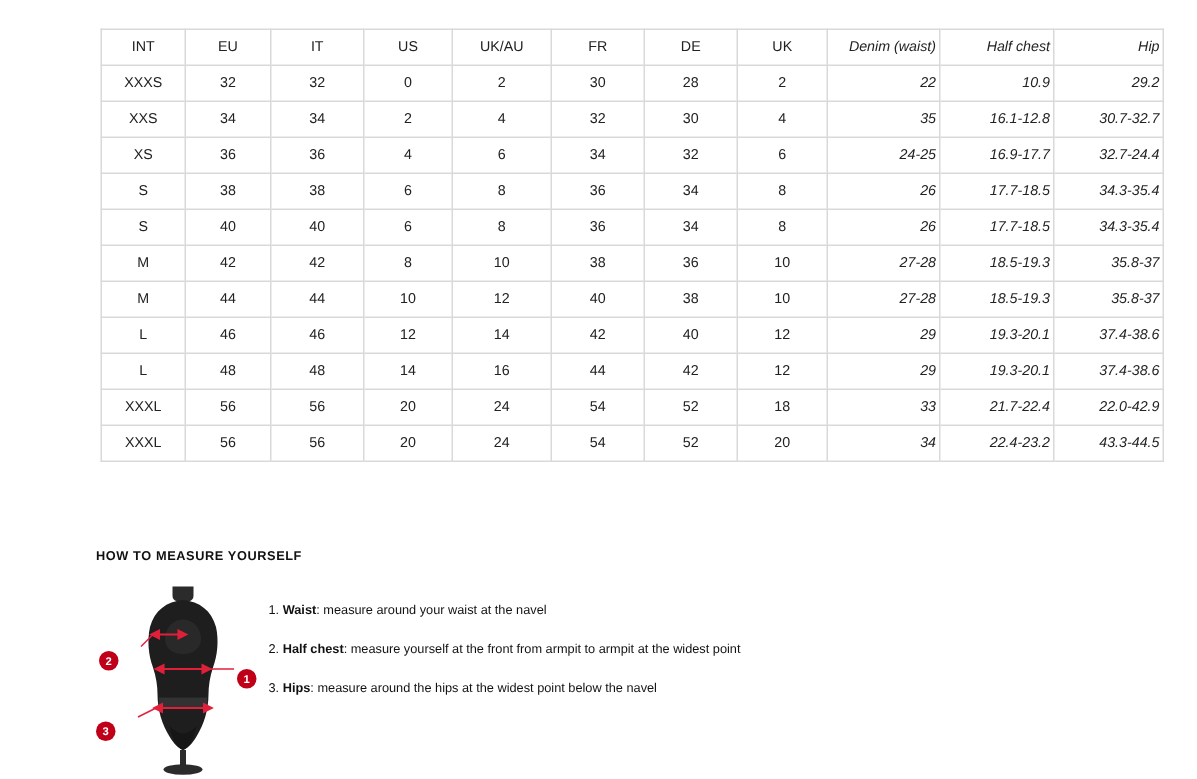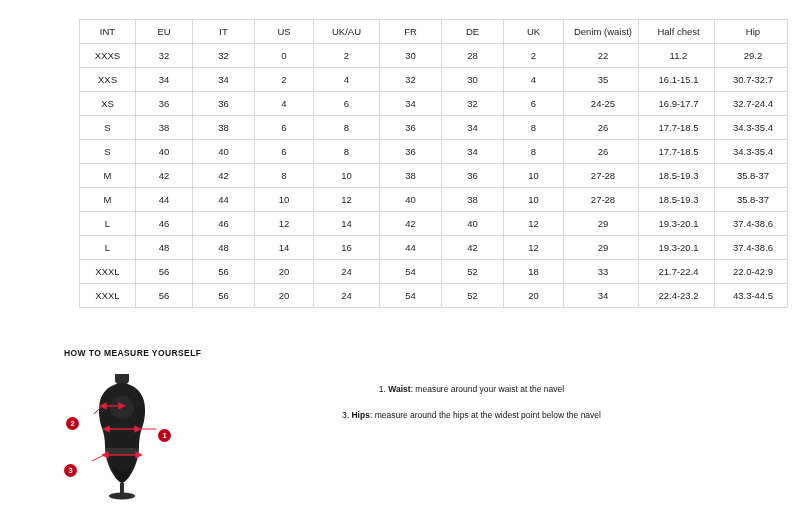--- a/index.html
+++ b/index.html
@@ -10,21 +10,21 @@
   body {
     width: 798px;
     height: 519px;
     font-family: "Liberation Sans", sans-serif;
     color: #1a1a1a;
     position: relative;
     overflow: hidden;
   }
   #size-table-wrap {
     position: absolute;
-    left: 64px;
+    left: 52px;
     top: 19px;
     width: 670px;
     padding-left: 15px;
   }
   table.size-table {
     border-collapse: collapse;
     width: 670px;
     table-layout: fixed;
   }
   table.size-table th,
@@ -37,40 +37,41 @@
     color: #222;
     padding: 0 2px;
     white-space: nowrap;
     overflow: hidden;
   }
   table.size-table th {
     font-weight: normal;
   }
   table.size-table td.left-pad,
   table.size-table th.left-pad {
-    text-align: center;
+    text-align: right;
     padding-left: 6px;
+    font-style: italic;
   }
   
   col.c0 { width: 56px; }
   col.c1 { width: 57px; }
   col.c2 { width: 62px; }
   col.c3 { width: 59px; }
   col.c4 { width: 66px; }
   col.c5 { width: 62px; }
   col.c6 { width: 62px; }
   col.c7 { width: 60px; }
   col.c8 { width: 75px; }
   col.c9 { width: 76px; }
   col.c10 { width: 73px; }
 
   #measure-section {
     position: absolute;
     left: 64px;
-    top: 348px;
+    top: 365px;
     width: 700px;
   }
   #measure-title {
     font-size: 8.5px;
     font-weight: bold;
     letter-spacing: 0.4px;
     color: #111;
     margin-bottom: 14px;
   }
   #measure-body {
@@ -79,21 +80,20 @@
   }
   #figure-col {
     width: 115px;
     flex: 0 0 115px;
     position: relative;
     height: 130px;
   }
   #steps-col {
     flex: 1 1 auto;
     padding-top: 12px;
-    text-align: center;
   }
   .step {
     font-size: 8.5px;
     line-height: 1.2;
     color: #111;
     margin-bottom: 16px;
   }
   .step .num { }
   .step .lead { font-weight: bold; }
 
@@ -158,34 +158,34 @@
       <tr>
         <td>XXXS</td>
         <td>32</td>
         <td>32</td>
         <td>0</td>
         <td>2</td>
         <td>30</td>
         <td>28</td>
         <td>2</td>
         <td class="left-pad">22</td>
-        <td class="left-pad">11.2</td>
+        <td class="left-pad">10.9</td>
         <td class="left-pad">29.2</td>
       </tr>
       <tr>
         <td>XXS</td>
         <td>34</td>
         <td>34</td>
         <td>2</td>
         <td>4</td>
         <td>32</td>
         <td>30</td>
         <td>4</td>
         <td class="left-pad">35</td>
-        <td class="left-pad">16.1-15.1</td>
+        <td class="left-pad">16.1-12.8</td>
         <td class="left-pad">30.7-32.7</td>
       </tr>
       <tr>
         <td>XS</td>
         <td>36</td>
         <td>36</td>
         <td>4</td>
         <td>6</td>
         <td>34</td>
         <td>32</td>
@@ -359,19 +359,23 @@
       <div class="badge" id="badge-2">2</div>
       <div class="badge" id="badge-3">3</div>
     </div>
 
     <div id="steps-col">
       <div class="step">
         <span class="num">1.</span>
         <span class="lead">Waist</span><span>: measure around your waist at the navel</span>
       </div>
       <div class="step">
+        <span class="num">2.</span>
+        <span class="lead">Half chest</span><span>: measure yourself at the front from armpit to armpit at the widest point</span>
+      </div>
+      <div class="step">
         <span class="num">3.</span>
         <span class="lead">Hips</span><span>: measure around the hips at the widest point below the navel</span>
       </div>
     </div>
 
   </div>
 </div>
 
 </body></html>

